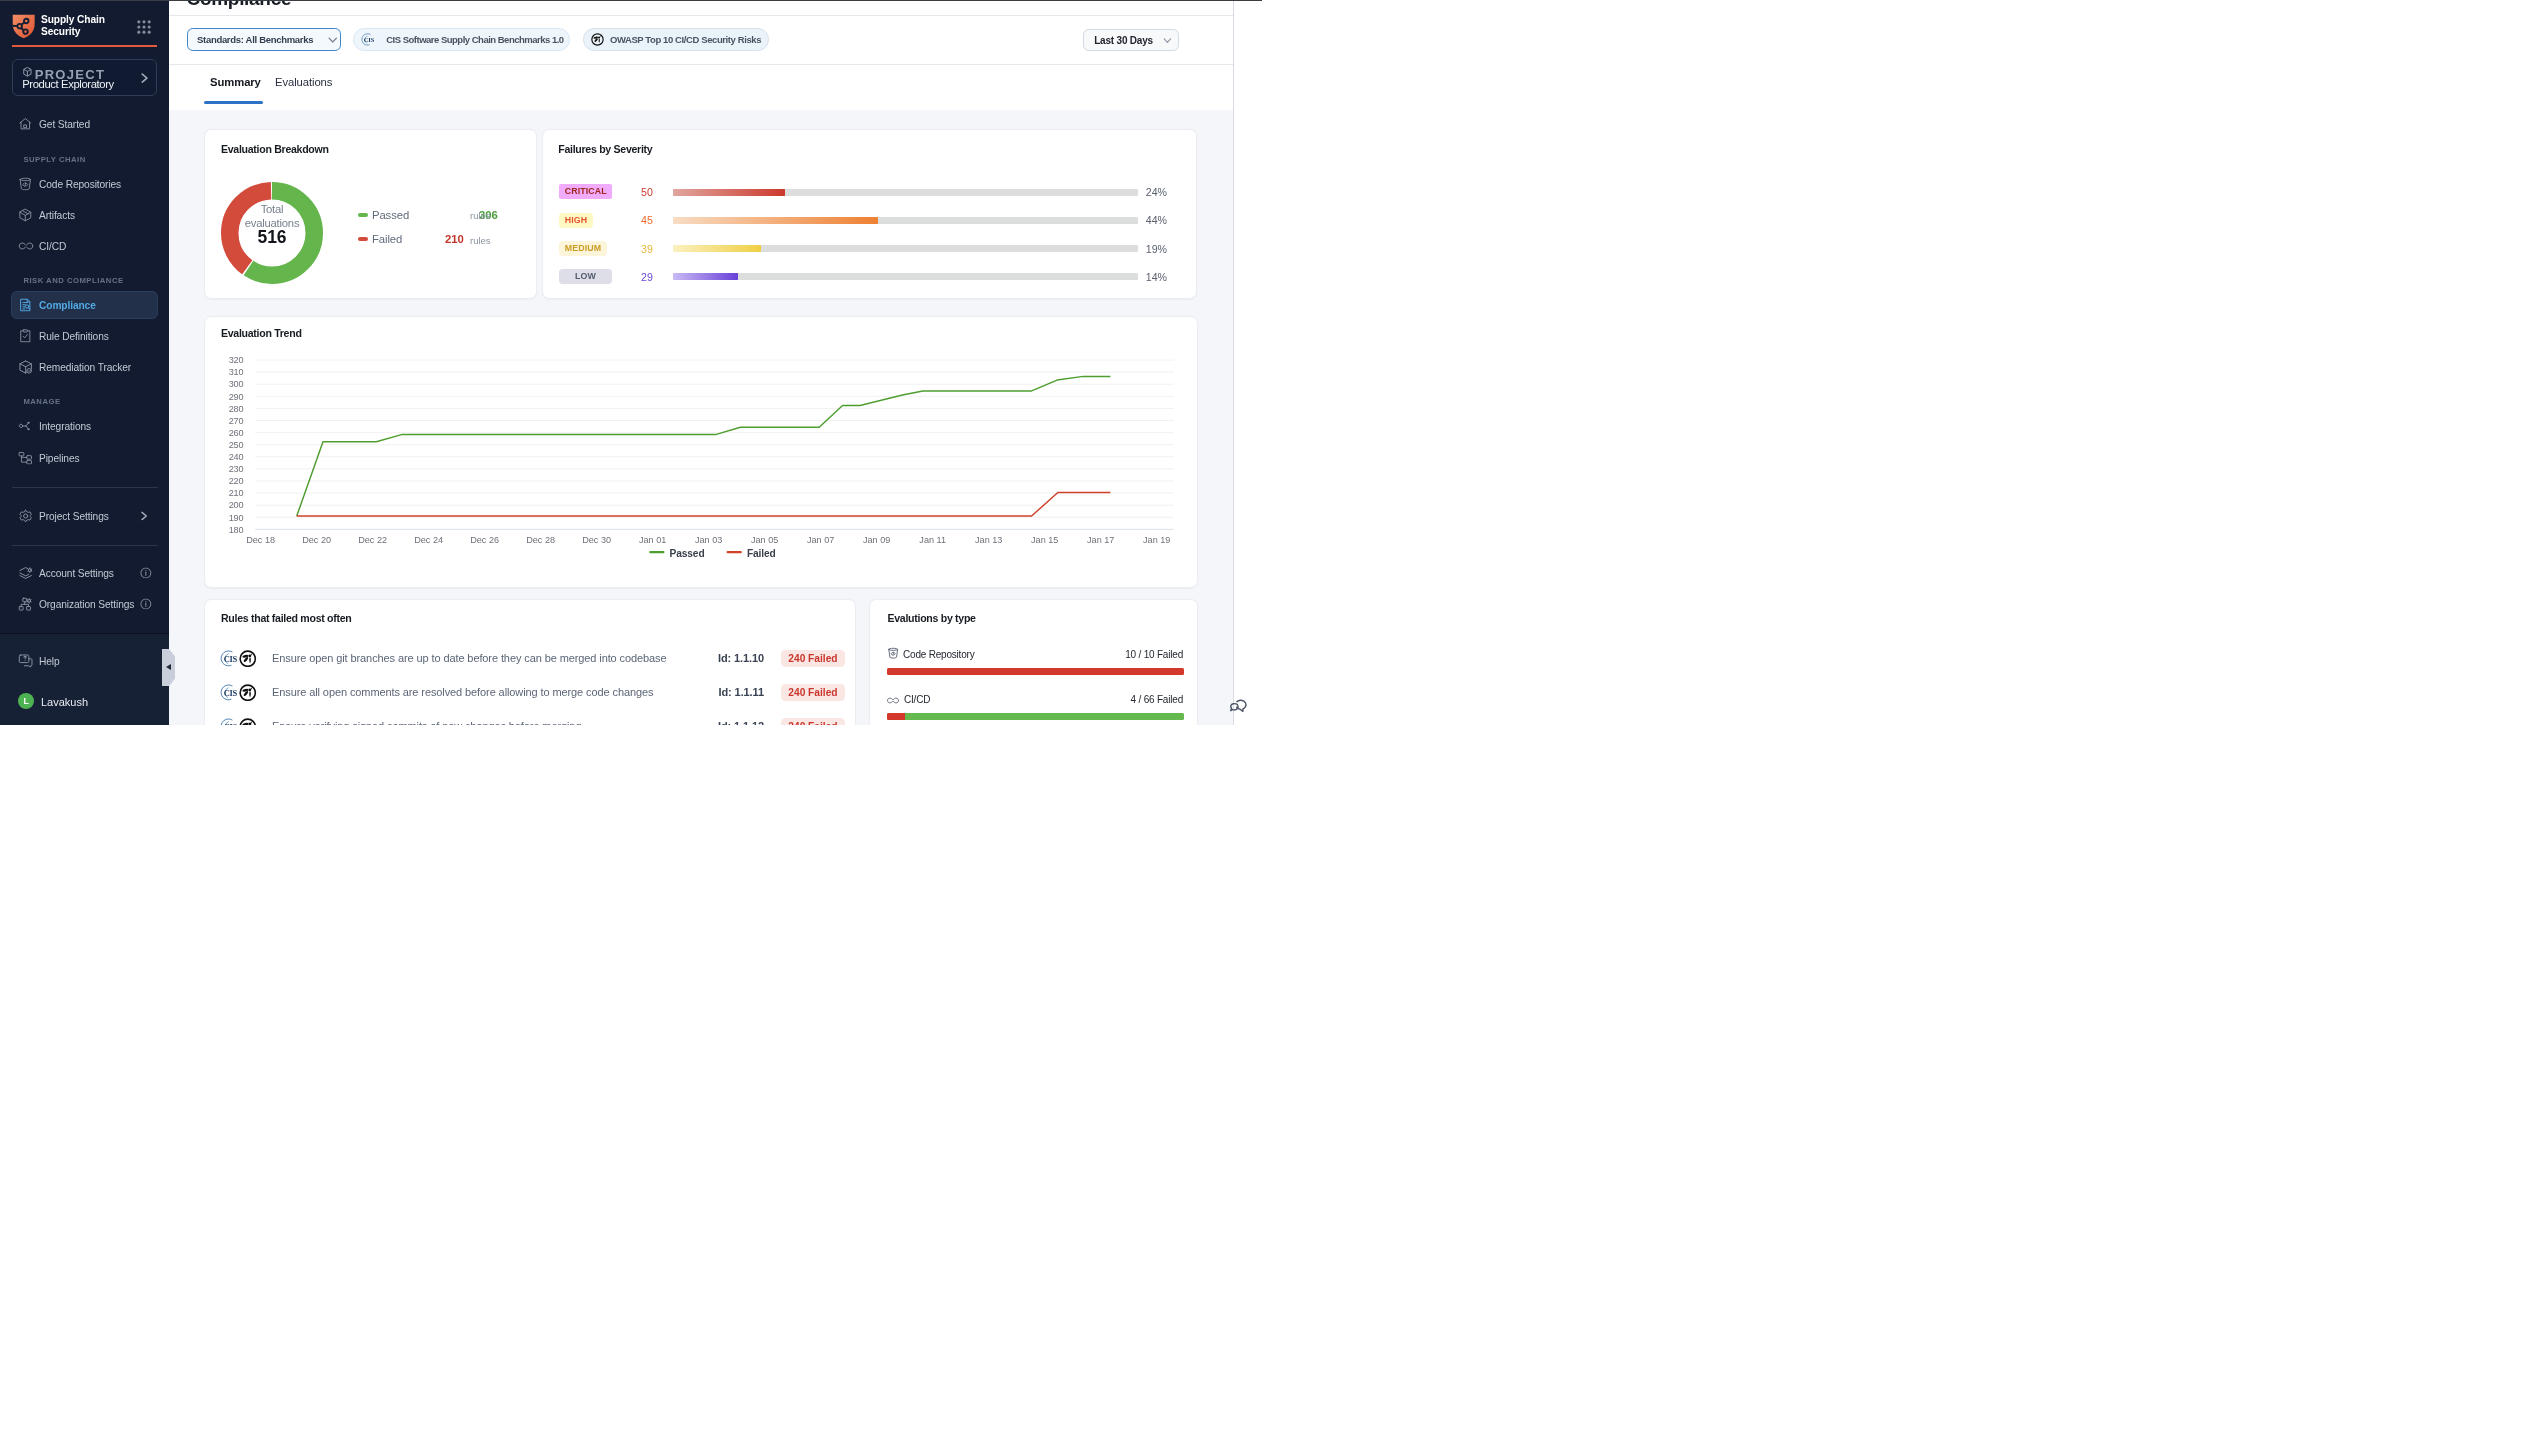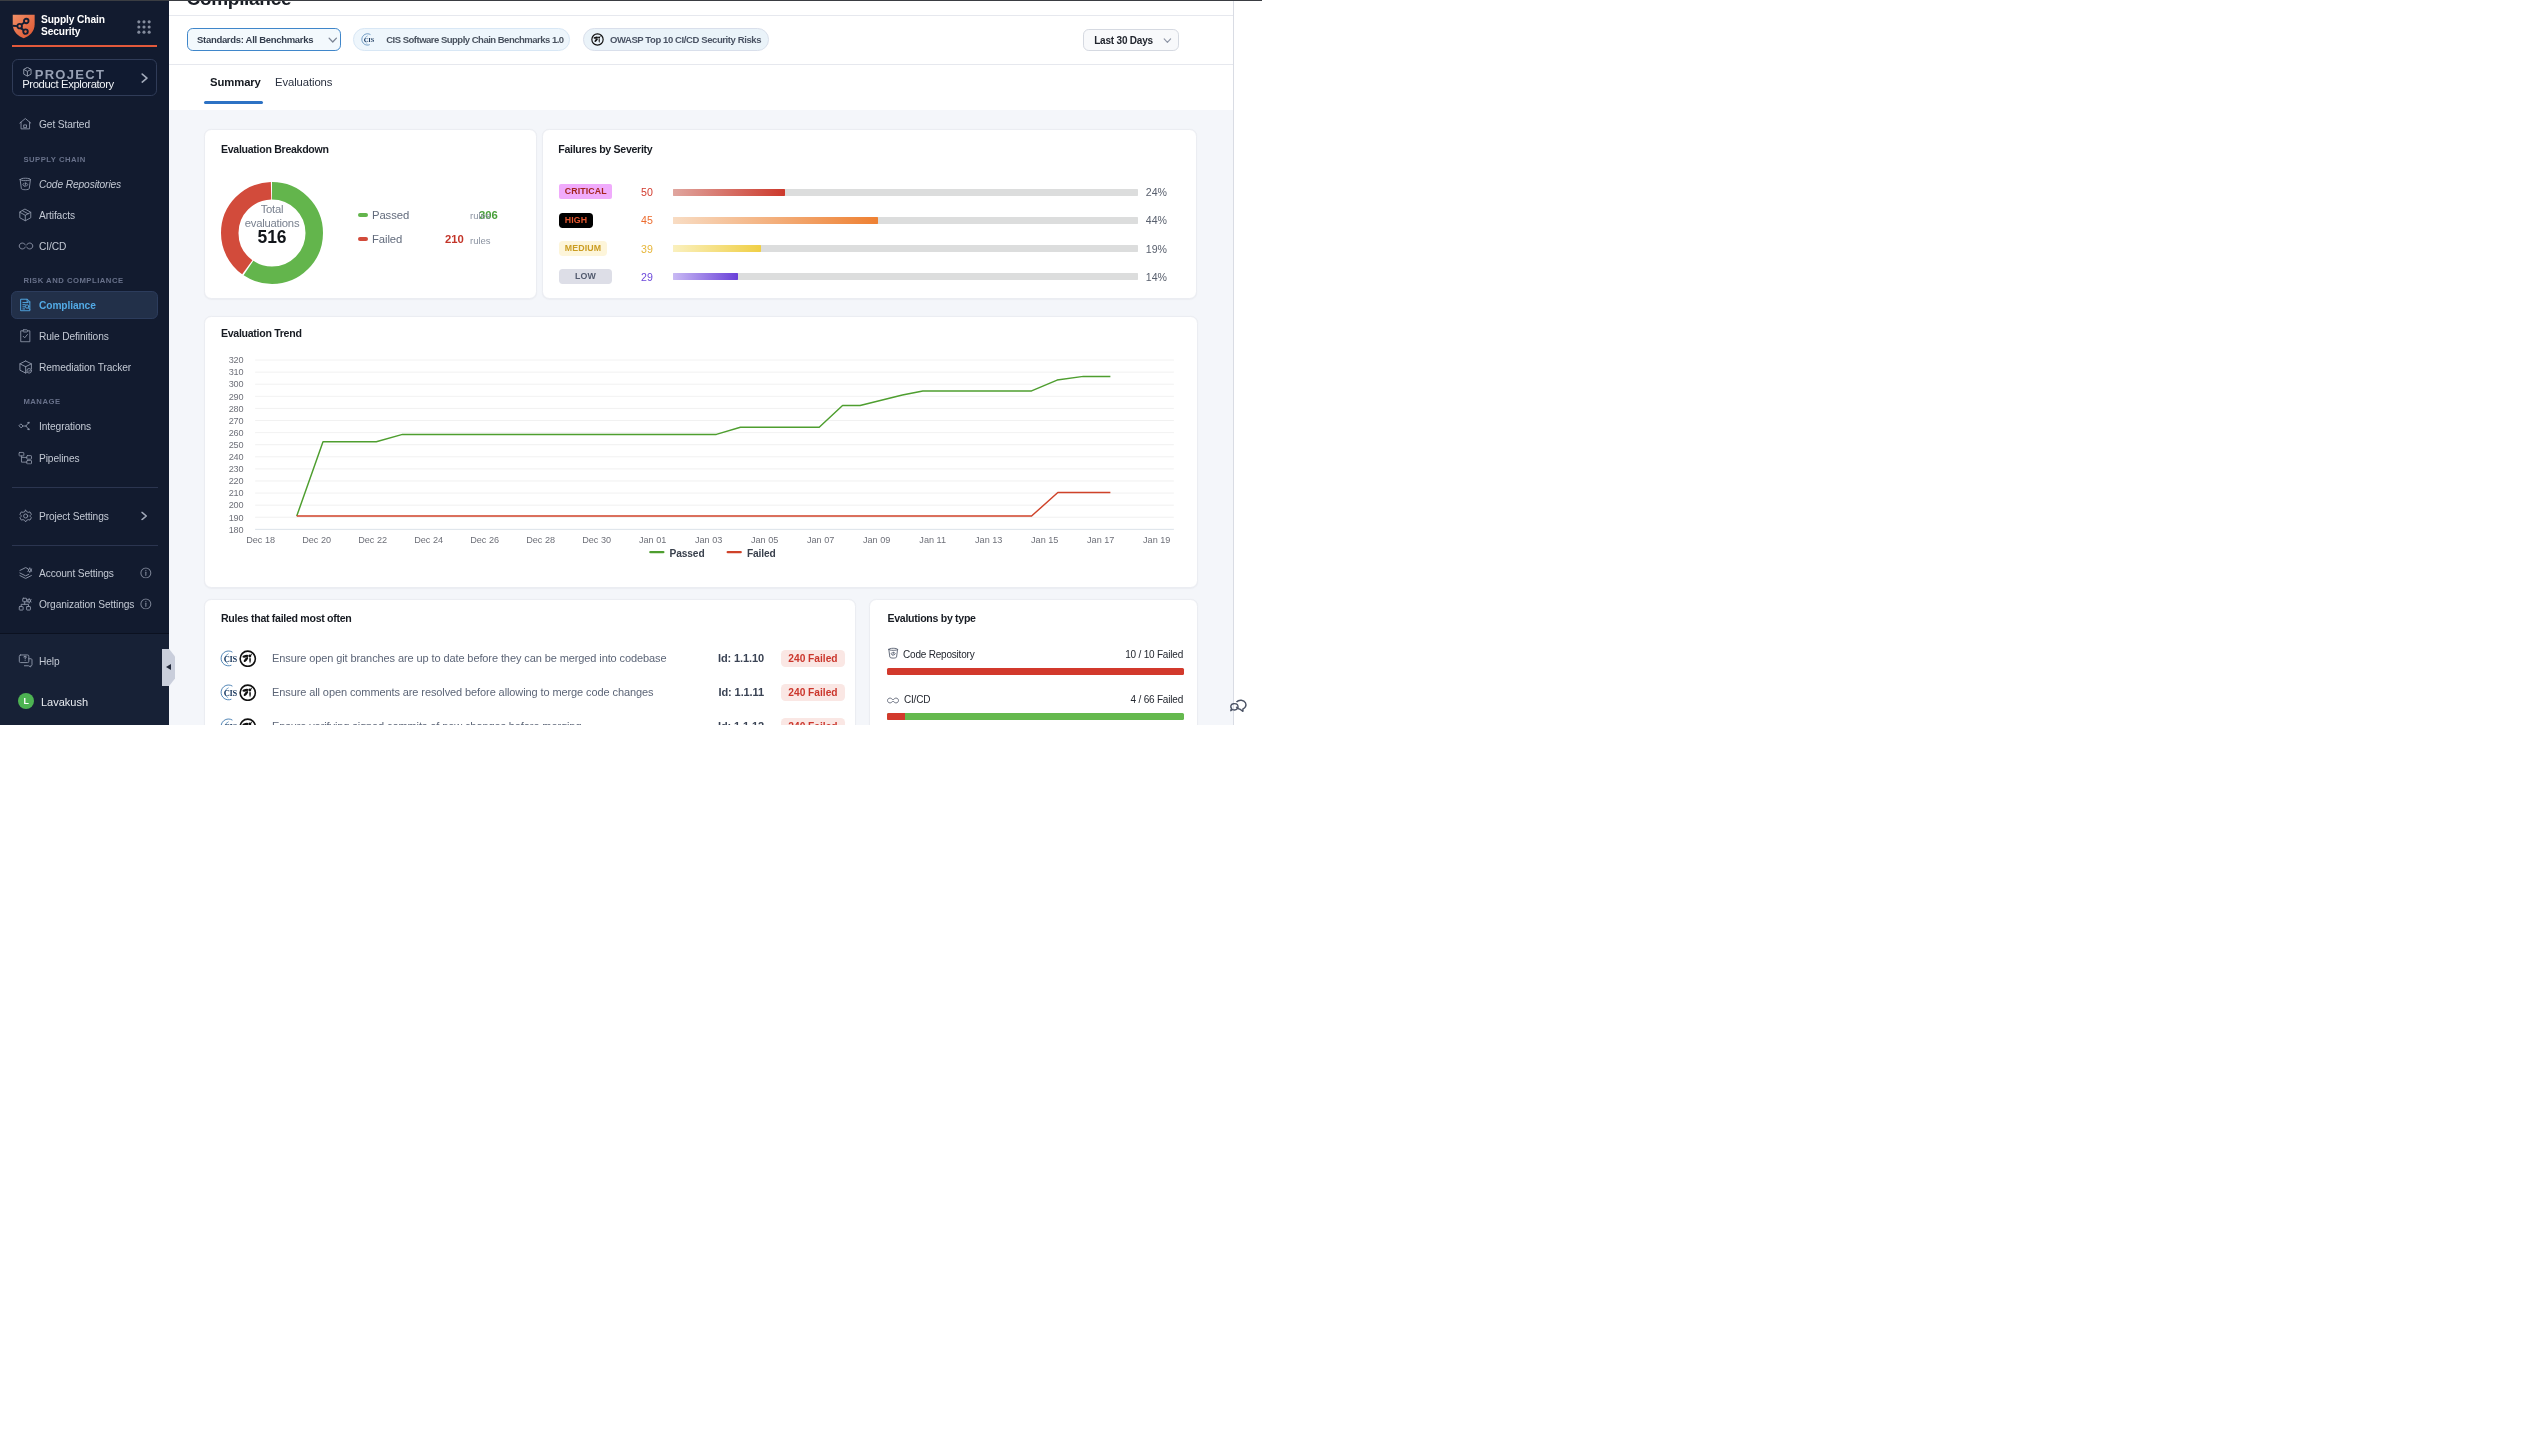--- a/index.html
+++ b/index.html
@@ -95,21 +95,21 @@
   </div>
 
   <div class="sbitem" style="top:115px;">
     <svg class="ico" width="14.6" height="14.6" viewBox="0 0 24 24">
         <path d="M3 10.5 L12 3 L21 10.5 M5 9 V20 H19 V9"></path>
         <rect x="10" y="13.5" width="4" height="4.5"></rect>
       </svg>
     <span class="lbl">Get Started</span>
   </div>
   <div class="sbhead" style="top:159px;">SUPPLY CHAIN</div>
-  <div class="sbitem" style="top:175px;font-style:italic;">
+  <div class="sbitem" style="top:175px;">
     <svg class="ico" width="14.6" height="14.6" viewBox="0 0 24 24">
         <path d="M3.5 4.5 C3.5 3.4 7.3 2.5 12 2.5 C16.7 2.5 20.5 3.4 20.5 4.5 C20.5 5.6 16.7 6.5 12 6.5 C7.3 6.5 3.5 5.6 3.5 4.5 Z M3.5 4.5 L5.5 19.5 C5.6 20.6 8.5 21.5 12 21.5 C15.5 21.5 18.4 20.6 18.5 19.5 L20.5 4.5 M10.2 10.5 L8 13 L10.2 15.5 M13.8 10.5 L16 13 L13.8 15.5 M12.5 10 L11.5 16"></path>
       </svg>
     <span class="lbl">Code Repositories</span>
   </div>
   <div class="sbitem" style="top:206px;">
     <svg class="ico" width="14.6" height="14.6" viewBox="0 0 24 24">
         <path d="M12 2.5 L21 7.5 V16.5 L12 21.5 L3 16.5 V7.5 Z M3 7.5 L12 12.5 L21 7.5 M12 12.5 V21.5 M7.5 5 L16.5 10"></path>
       </svg>
     <span class="lbl">Artifacts</span>
@@ -280,21 +280,21 @@
 
 <div class="card" style="left:373px;top:129px;width:655px;height:170px;">
   <div class="ctitle" style="left:15.3px;top:13px;">Failures by Severity</div>
 
   <div class="abs" style="left:16px;top:54px;height:15.3px;border-radius:2px;background:#f0abfc;color:#a3241d;font-size:8.8px;font-weight:bold;letter-spacing:0.1px;padding:0 5.8px;line-height:15.3px;">CRITICAL</div>
   <div class="abs" style="left:88px;top:56px;width:32px;text-align:center;font-size:10.6px;color:#d23b2e;">50</div>
   <div class="abs" style="left:130px;top:59px;width:465px;height:6.6px;background:#dcdddd;border-radius:0.7px;"></div>
   <div class="abs" style="left:130px;top:59px;width:112px;height:6.6px;border-radius:0.7px;background:linear-gradient(90deg,#e0a69f,#cc392c);"></div>
   <div class="abs" style="left:592px;top:56px;width:32px;text-align:right;font-size:10.6px;color:#59606e;">24%</div>
 
-  <div class="abs" style="left:16px;top:83px;height:15.3px;border-radius:3.7px;background:#000000;color:#e6562e;font-size:8.8px;font-weight:bold;letter-spacing:0.1px;padding:0 5.8px;line-height:15.3px;">HIGH</div>
+  <div class="abs" style="left:16px;top:83px;height:15.3px;border-radius:3.7px;background:#fef9c3;color:#e6562e;font-size:8.8px;font-weight:bold;letter-spacing:0.1px;padding:0 5.8px;line-height:15.3px;">HIGH</div>
   <div class="abs" style="left:88px;top:84px;width:32px;text-align:center;font-size:10.6px;color:#ec6c2f;">45</div>
   <div class="abs" style="left:130px;top:87px;width:465px;height:6.6px;background:#dcdddd;border-radius:0.7px;"></div>
   <div class="abs" style="left:130px;top:87px;width:205px;height:6.6px;border-radius:0.7px;background:linear-gradient(90deg,#f8dcc3,#ee8032);"></div>
   <div class="abs" style="left:592px;top:84px;width:32px;text-align:right;font-size:10.6px;color:#59606e;">44%</div>
 
   <div class="abs" style="left:16px;top:111px;height:15.3px;border-radius:3.7px;background:#fdf5da;color:#cb9d22;font-size:8.8px;font-weight:bold;letter-spacing:0.1px;padding:0 5.8px;line-height:15.3px;">MEDIUM</div>
   <div class="abs" style="left:88px;top:113px;width:32px;text-align:center;font-size:10.6px;color:#e7b63a;">39</div>
   <div class="abs" style="left:130px;top:115px;width:465px;height:6.6px;background:#dcdddd;border-radius:0.7px;"></div>
   <div class="abs" style="left:130px;top:115px;width:88px;height:6.6px;border-radius:0.7px;background:linear-gradient(90deg,#faf0be,#f0cf45);"></div>
   <div class="abs" style="left:592px;top:113px;width:32px;text-align:right;font-size:10.6px;color:#59606e;">19%</div>

